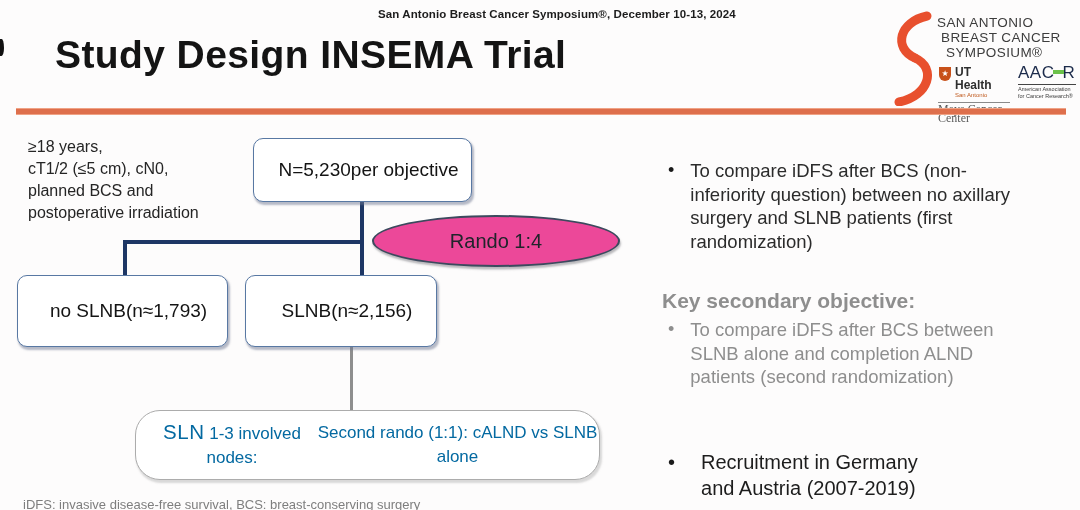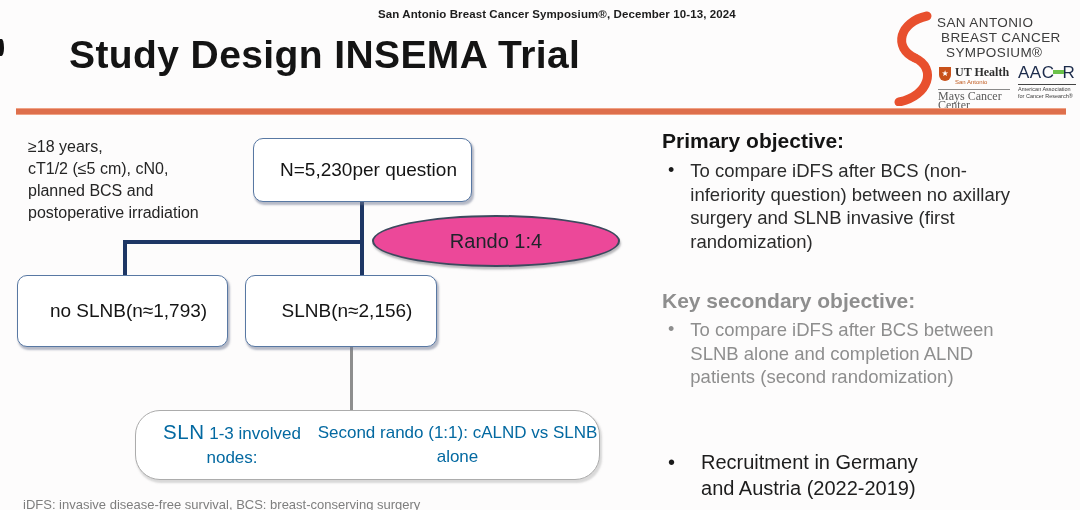--- a/index.html
+++ b/index.html
@@ -10,21 +10,21 @@
     font-family:"Liberation Sans", sans-serif; color:#1a1a1a;
   }
   .preline { white-space:pre-line; }
 
   
   .conference-line {
     position:absolute; left:378px; top:8px;
     font-size:11.5px; font-weight:bold; color:#1c1c1c; letter-spacing:0.1px;
   }
   .slide-title {
-    position:absolute; left:69px; top:33px;
+    position:absolute; left:55px; top:33px;
     font-size:39px; font-weight:bold; color:#141414; letter-spacing:0.4px;
   }
   .edge-artifact {
     position:absolute; left:0; top:39px; width:4px; height:17px;
     background:#111; border-radius:0 60% 60% 0 / 50%;
   }
   .divider {
     position:absolute; left:16px; top:109px; width:1050px; height:5px;
     background:#DE6F4C;
     box-shadow:0 -1px 0 #EFA285, 0 1px 0 #EFA285;
@@ -32,21 +32,21 @@
 
   
   .logo-block { position:absolute; left:885px; top:4px; width:195px; height:104px; }
   .ribbon-svg { position:absolute; left:2px; top:6px; }
   .logo-text { position:absolute; left:52px; top:11px; font-size:13.5px; line-height:15px; color:#3d3d3d; letter-spacing:0.4px; }
   .logo-text .l2 { margin-left:4px; }
   .logo-text .l3 { margin-left:9px; }
   .ut-block { position:absolute; left:53px; top:62px; width:72px; }
   .ut-row { display:flex; align-items:flex-start; gap:3px; }
   .ut-shield { flex:0 0 auto; }
-  .ut-name { font-family:Liberation Serif, serif; font-size:12px; color:#2e2e2e; font-weight:bold; line-height:13px; }
+  .ut-name { font-family:Liberation Sans, sans-serif; font-size:12px; color:#2e2e2e; font-weight:bold; line-height:13px; }
   .ut-sub { font-size:6px; color:#C05A1E; margin-left:17px; line-height:7px; }
   .ut-center { font-family:"Liberation Serif", serif; font-size:12px; color:#5a5a5a; border-top:1px solid #8a8a8a; margin-top:3px; padding-top:2px; line-height:9px; }
   .aacr-block { position:absolute; left:133px; top:60px; width:58px; }
   .aacr-name { font-size:17px; font-weight:normal; color:#1b2a4a; letter-spacing:0.5px; line-height:18px; display:flex; align-items:center; }
   .aacr-green-bar { display:inline-block; width:11px; height:4px; background:#6CC24A; margin:0 -2px 0 -1px; position:relative; top:-1px; }
   .aacr-sub { font-size:5.5px; color:#3c3c3c; border-top:1px solid #444; margin-top:2px; padding-top:1px; line-height:6.5px; }
 
   
   .eligibility {
     position:absolute; left:28px; top:136px;
@@ -156,21 +156,21 @@
 planned BCS and
 postoperative irradiation</div>
 
   <div class="connector conn-v-main"></div>
   <div class="connector conn-h-branch"></div>
   <div class="connector conn-v-left"></div>
   <div class="connector conn-v-gray"></div>
 
   <div class="fc-box box-protocol">
     <div>N=5,230</div>
-    <div>per question</div>
+    <div>per objective</div>
   </div>
 
   <div class="rando-ellipse">
     <span>Rando 1:4</span>
   </div>
 
   <div class="fc-box box-noslnb">
     <div>no SLNB</div>
     <div>(n≈1,793)</div>
   </div>
@@ -182,36 +182,35 @@
 
   <div class="fc-box box-second">
     <div>
       <span class="sln-lead">SLN</span><span> 1-3 involved nodes:</span>
     </div>
     <div>Second rando (1:1): cALND vs SLNB alone</div>
   </div>
 
   <div class="footnote">iDFS: invasive disease-free survival, BCS: breast-conserving surgery</div>
 
-  <div class="obj-heading primary-heading">Primary objective:</div>
   <div class="bullet-row primary-bullet">
     <span class="bullet-dot">•</span>
     <span class="bullet-text preline">To compare iDFS after BCS (non-
 inferiority question) between no axillary
-surgery and SLNB invasive (first
+surgery and SLNB patients (first
 randomization)</span>
   </div>
 
   <div class="obj-heading secondary-heading">Key secondary objective:</div>
   <div class="bullet-row secondary-bullet">
     <span class="bullet-dot">•</span>
     <span class="bullet-text preline">To compare iDFS after BCS between
 SLNB alone and completion ALND
 patients (second randomization)</span>
   </div>
 
   <div class="bullet-row recruitment-bullet">
     <span class="bullet-dot">•</span>
     <span class="bullet-text preline">Recruitment in Germany
-and Austria (2022-2019)</span>
+and Austria (2007-2019)</span>
   </div>
 
 </div>
 
 </body></html>

